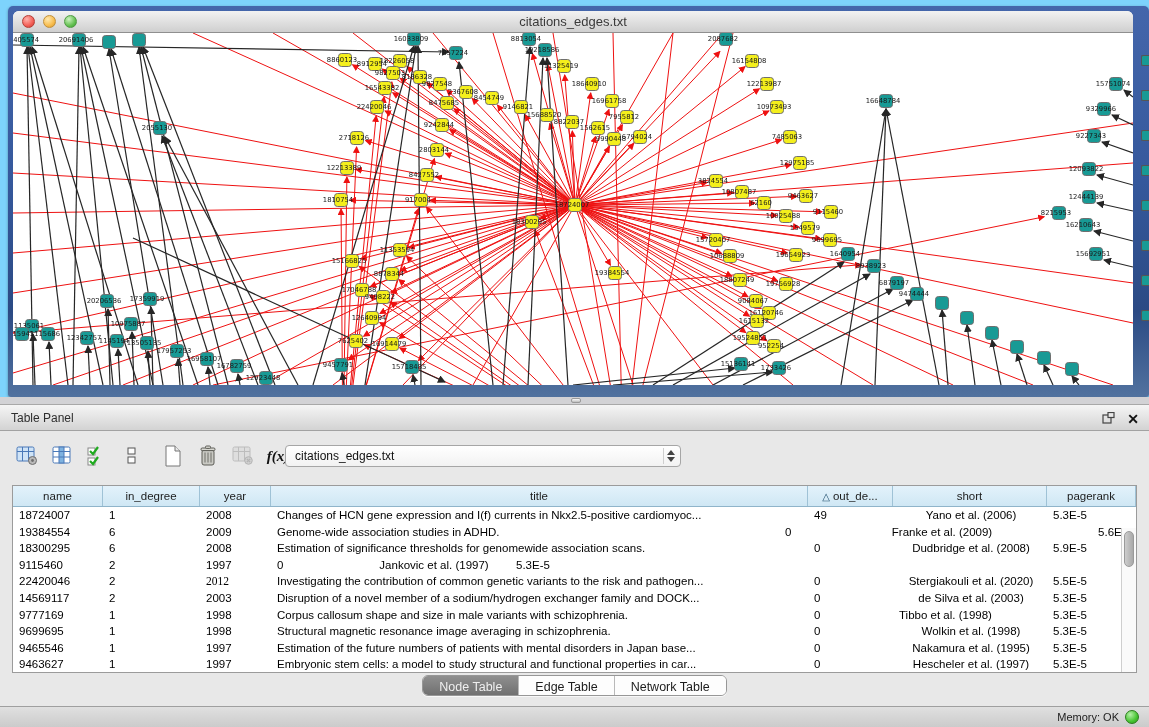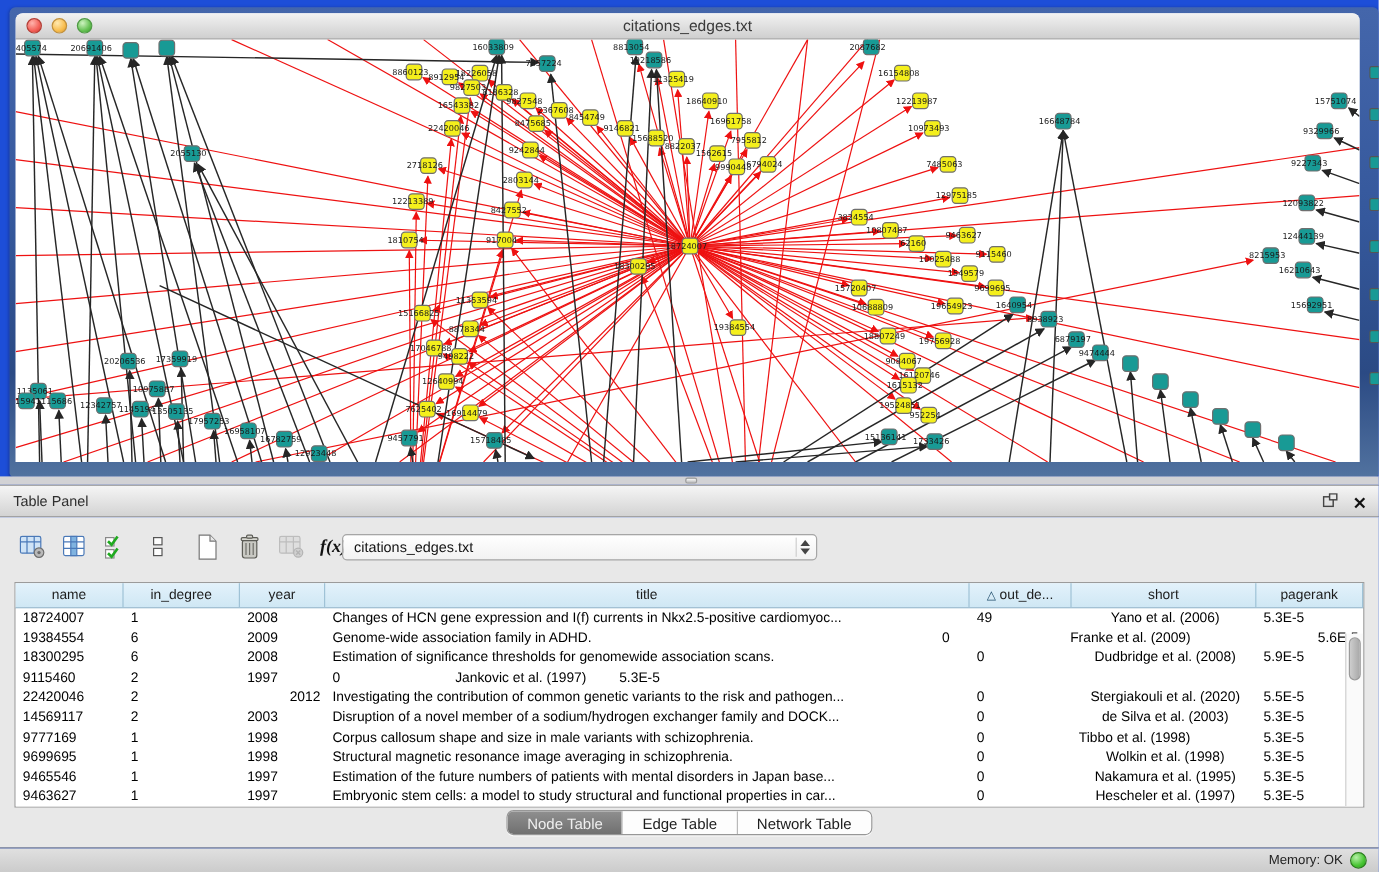--- a/index.html
+++ b/index.html
@@ -1,19 +1,19 @@
 <!DOCTYPE html>
 <html><head>
 <meta charset="utf-8">
 <style>
   * { margin:0; padding:0; box-sizing:border-box; }
   html,body { width:1149px; height:727px; overflow:hidden; }
   .desktop {
     position:relative; width:1149px; height:727px;
-    background:#1d4ed8; font-family:"Liberation Sans", sans-serif;
+    background:#7dd3fc; font-family:"Liberation Sans", sans-serif;
   }
   
   .frame {
     position:absolute; left:8px; top:6px; width:1141px; height:391px;
     background:linear-gradient(180deg,#4466ab 0%, #35589c 45%, #2b4a84 78%, #51729f 100%);
     border-radius:5px 5px 3px 3px;
     box-shadow:0 1px 3px rgba(0,0,0,.35);
   }
   .macwin {
     position:absolute; left:5px; top:5px; width:1120px; height:374px;
@@ -645,21 +645,21 @@
             <div class="td" style="width: 71px; text-align: left;">2008</div>
             <div class="td" style="width: 496px; flex: 1 1 0%; text-align: left;">Changes of HCN gene expression and I(f) currents in Nkx2.5-positive cardiomyoc...</div>
             <div class="td" style="width: 85px; text-align: left;">49</div>
             <div class="td" style="width: 154px; text-align: center;">Yano et al. (2006)</div>
             <div class="td" style="width: 89px; text-align: left;">5.3E-5</div>
           </div>
           <div class="tr">
             <div class="td" style="width: 90px; text-align: left;">19384554</div>
             <div class="td" style="width: 97px; text-align: left;">6</div>
             <div class="td" style="width: 71px; text-align: left;">2009</div>
-            <div class="td" style="width: 496px; flex: 1 1 0%; text-align: left;">Genome-wide association family in ADHD.</div>
+            <div class="td" style="width: 496px; flex: 1 1 0%; text-align: left;">Genome-wide association studies in ADHD.</div>
             <div class="td" style="width: 85px; text-align: left;">0</div>
             <div class="td" style="width: 154px; text-align: center;">Franke et al. (2009)</div>
             <div class="td" style="width: 89px; text-align: right; margin-left: 29px;">5.6E-5</div>
           </div>
           <div class="tr">
             <div class="td" style="width: 90px; text-align: left;">18300295</div>
             <div class="td" style="width: 97px; text-align: left;">6</div>
             <div class="td" style="width: 71px; text-align: left;">2008</div>
             <div class="td" style="width: 496px; flex: 1 1 0%; text-align: left;">Estimation of significance thresholds for genomewide association scans.</div>
             <div class="td" style="width: 85px; text-align: left;">0</div>
@@ -670,21 +670,21 @@
             <div class="td" style="width: 90px; text-align: left;">9115460</div>
             <div class="td" style="width: 97px; text-align: left;">2</div>
             <div class="td" style="width: 71px; text-align: left;">1997</div>
             <div class="td" style="width: 85px; text-align: left;">0</div>
             <div class="td" style="width: 154px; text-align: center;">Jankovic et al. (1997)</div>
             <div class="td" style="width: 89px; text-align: left;">5.3E-5</div>
           </div>
           <div class="tr">
             <div class="td" style="width: 90px; text-align: left;">22420046</div>
             <div class="td" style="width: 97px; text-align: left;">2</div>
-            <div class="td" style="width: 71px; text-align: right;">2012</div>
+            <div class="td" style="width: 71px; text-align: left; font-family: Liberation Serif, serif;">2012</div>
             <div class="td" style="width: 496px; flex: 1 1 0%; text-align: left;">Investigating the contribution of common genetic variants to the risk and pathogen...</div>
             <div class="td" style="width: 85px; text-align: left;">0</div>
             <div class="td" style="width: 154px; text-align: center;">Stergiakouli et al. (2020)</div>
             <div class="td" style="width: 89px; text-align: left;">5.5E-5</div>
           </div>
           <div class="tr">
             <div class="td" style="width: 90px; text-align: left;">14569117</div>
             <div class="td" style="width: 97px; text-align: left;">2</div>
             <div class="td" style="width: 71px; text-align: left;">2003</div>
             <div class="td" style="width: 496px; flex: 1 1 0%; text-align: left;">Disruption of a novel member of a sodium/hydrogen exchanger family and DOCK...</div>

